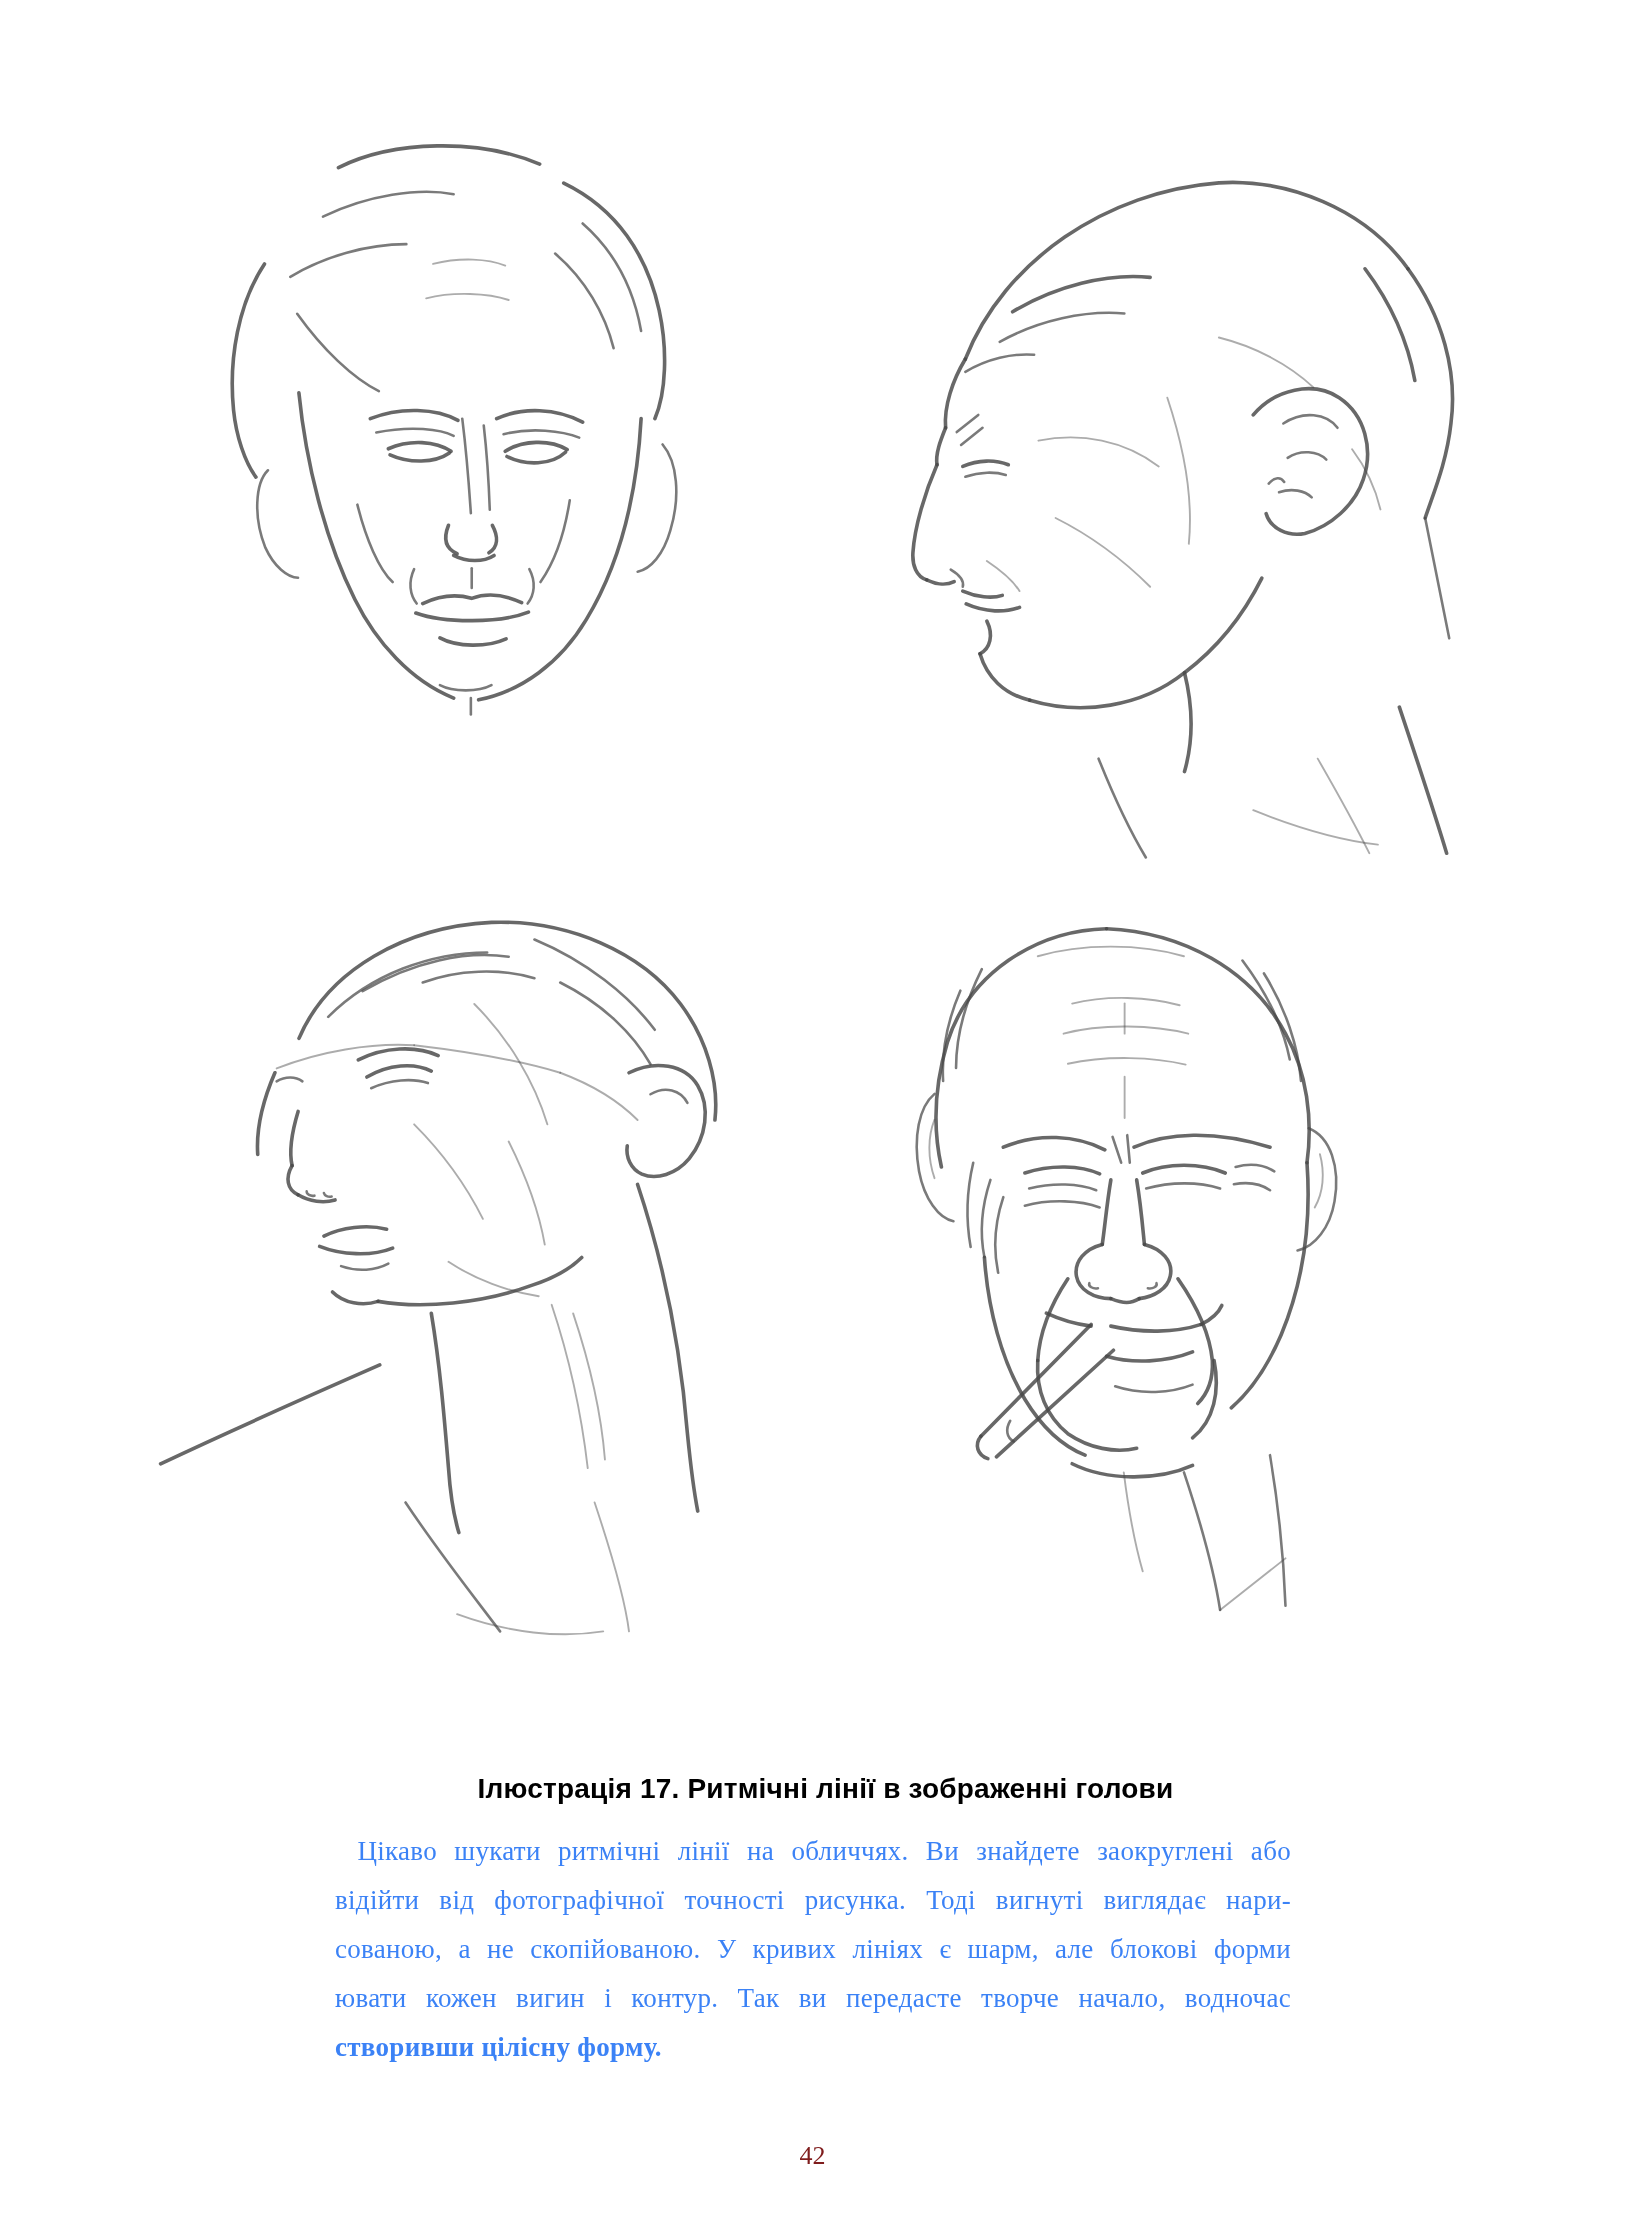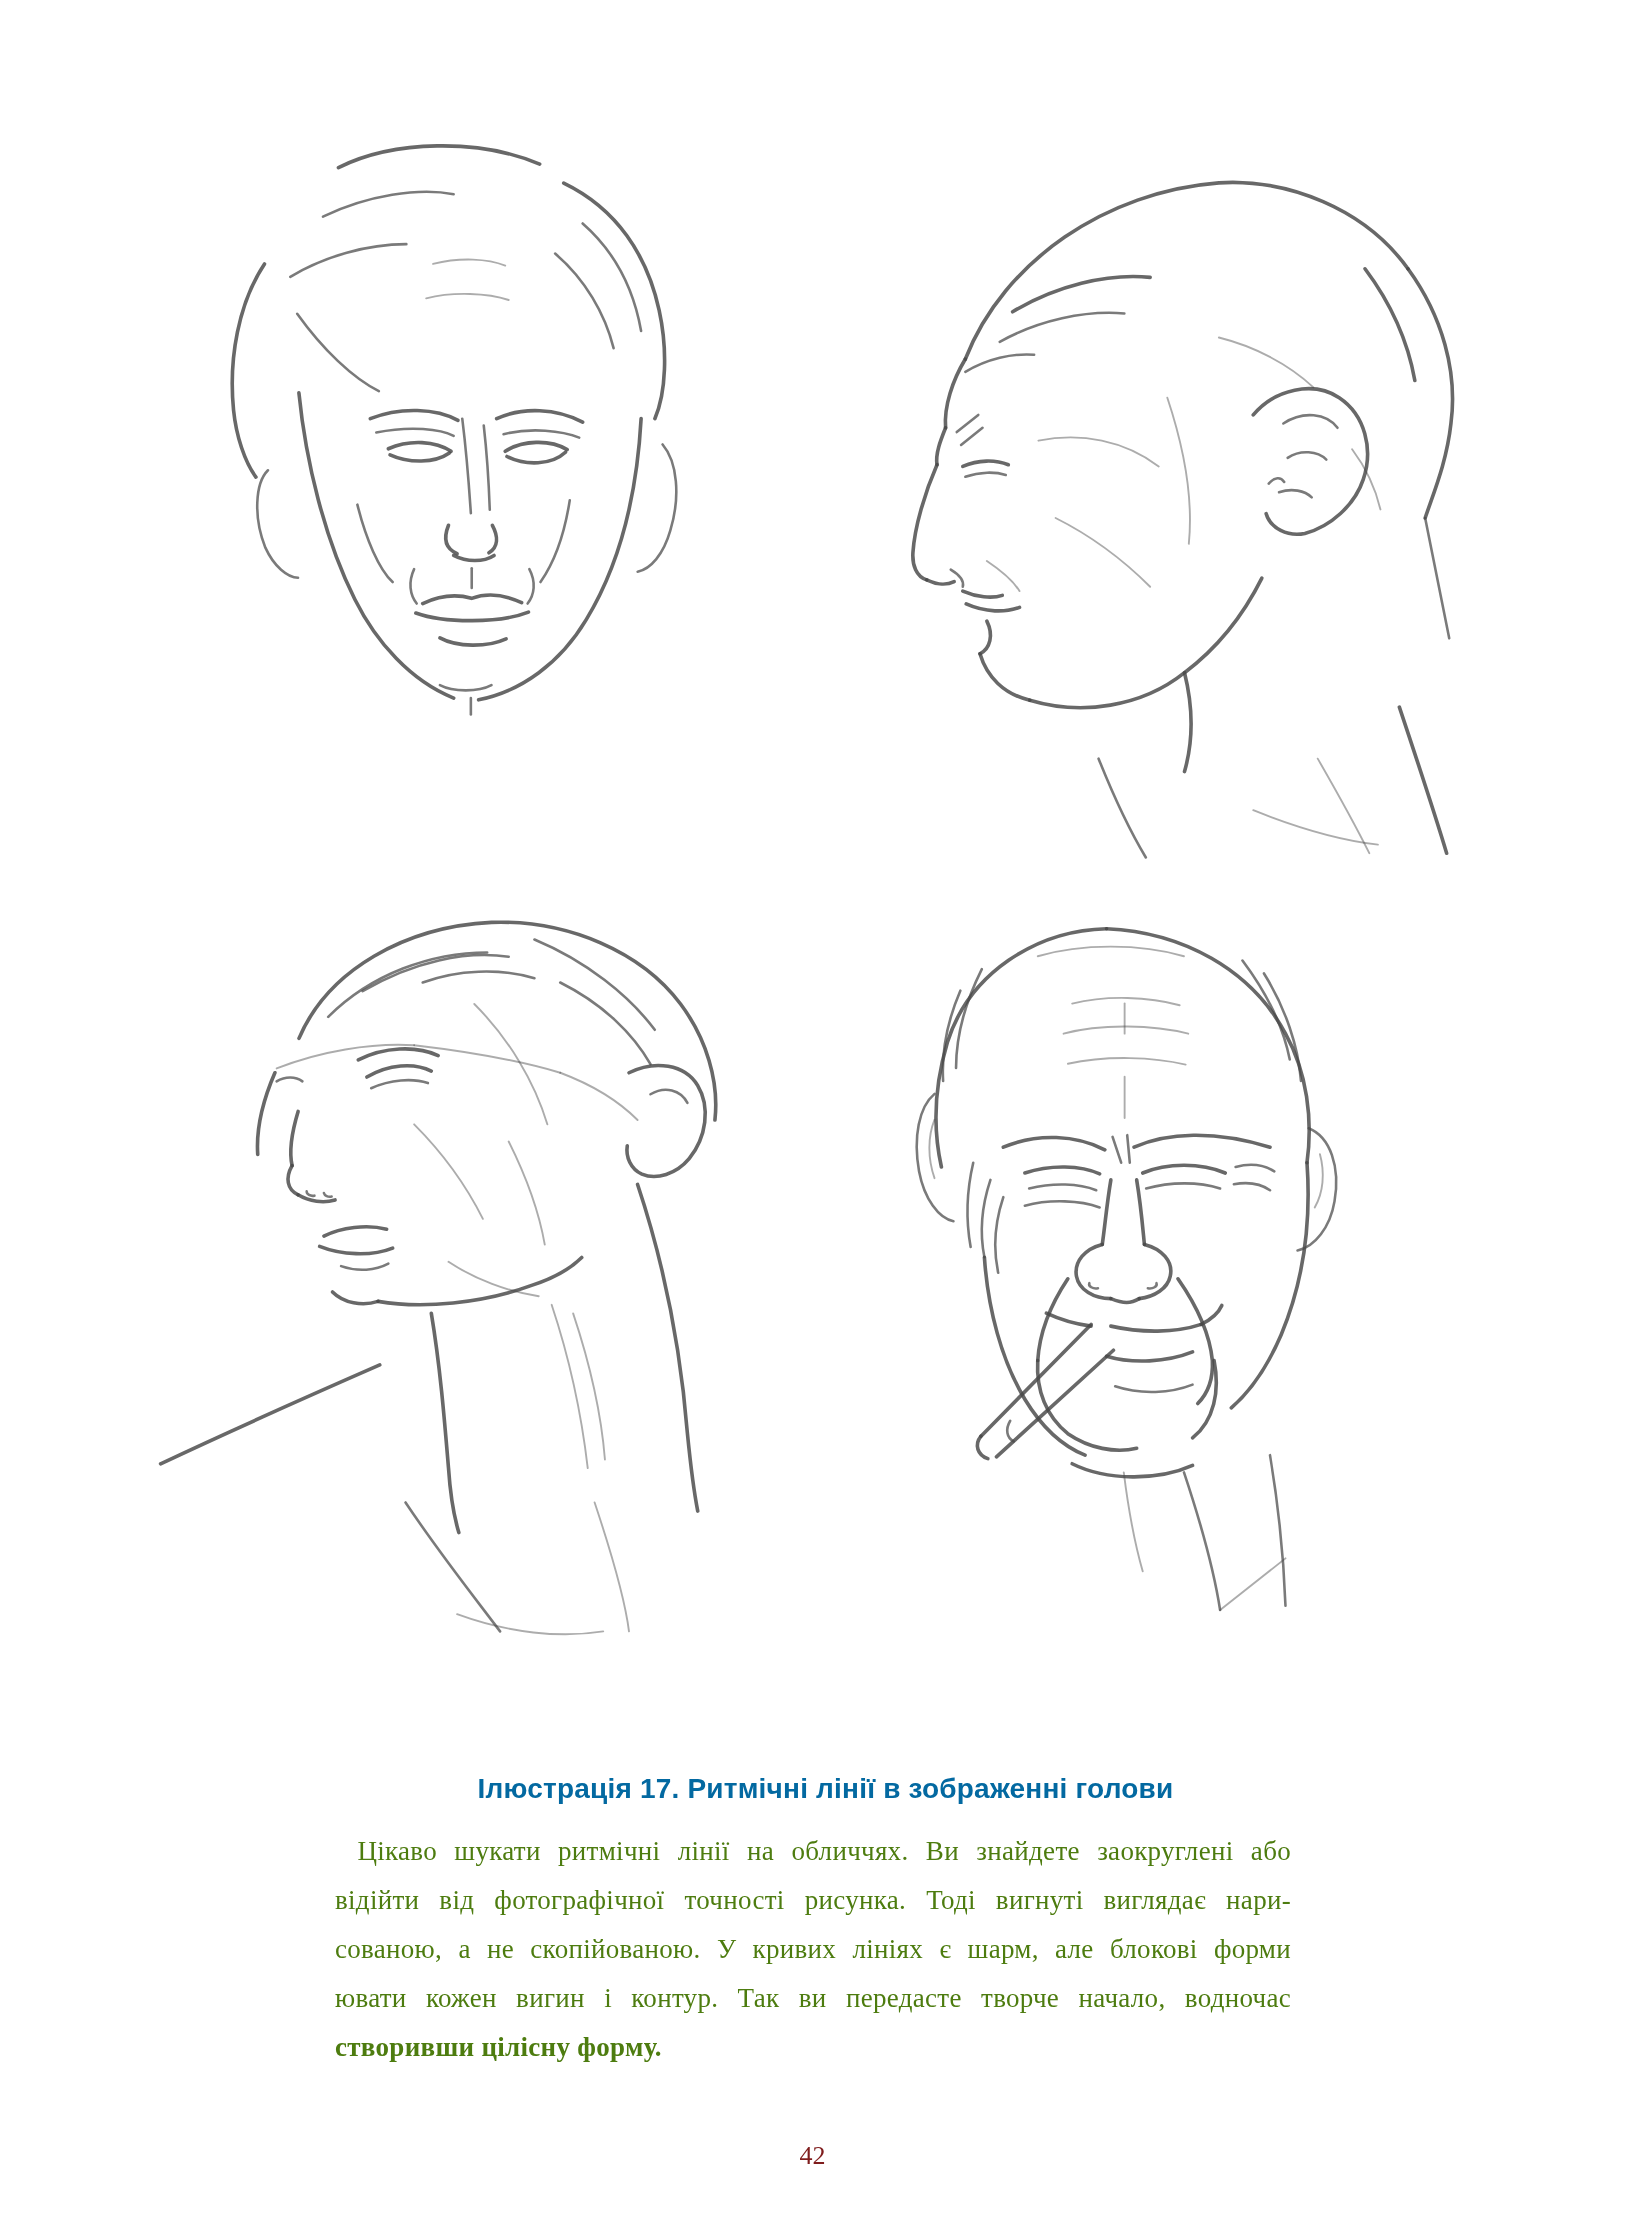--- a/index.html
+++ b/index.html
@@ -14,26 +14,26 @@
   .figure svg{width:100%;height:100%;display:block;}
   
   .s,.m,.l{fill:none;stroke:#474747;stroke-linecap:round;stroke-linejoin:round;}
   .s{stroke-width:4.2;stroke-opacity:.82;}
   .m{stroke-width:3;stroke-opacity:.72;}
   .l{stroke-width:2.2;stroke-opacity:.45;}
   .caption{
     position:absolute;left:0;top:1773px;width:1651px;
     text-align:center;
     font-family:"Liberation Sans", sans-serif;
-    font-weight:bold;font-size:28px;color:#0369a1;
+    font-weight:bold;font-size:28px;color:#000000;
     letter-spacing:0.2px;
   }
   .paragraph{
     position:absolute;left:335px;top:1827px;width:956px;
-    font-size:27px;color:#4d7c0f;
+    font-size:27px;color:#3b82f6;
   }
   .pline{
     height:49px;line-height:49px;
     text-align:justify;
     text-align-last:justify;
     white-space:nowrap;
     letter-spacing:0.3px;
   }
   .pline.first{padding-left:22.4px;}
   .pline.last{text-align-last:left;font-weight:bold;}

